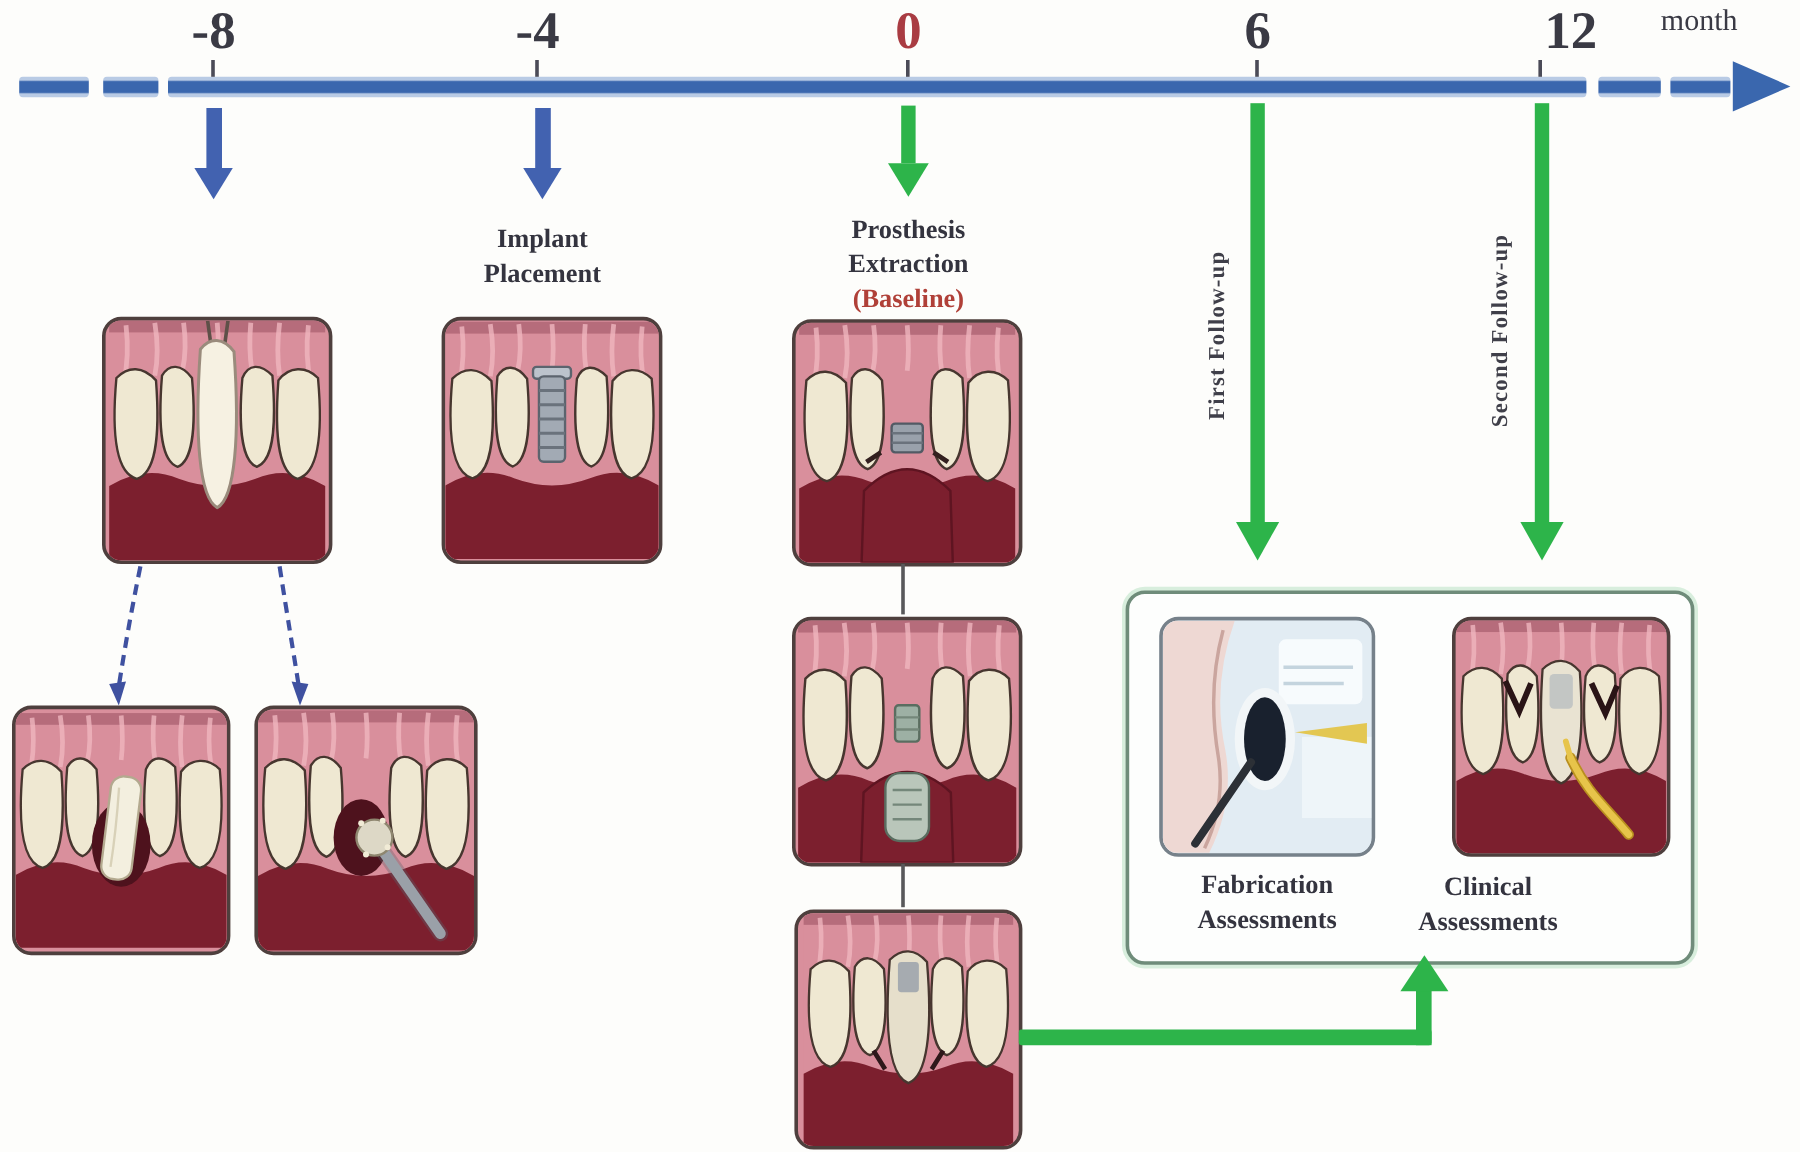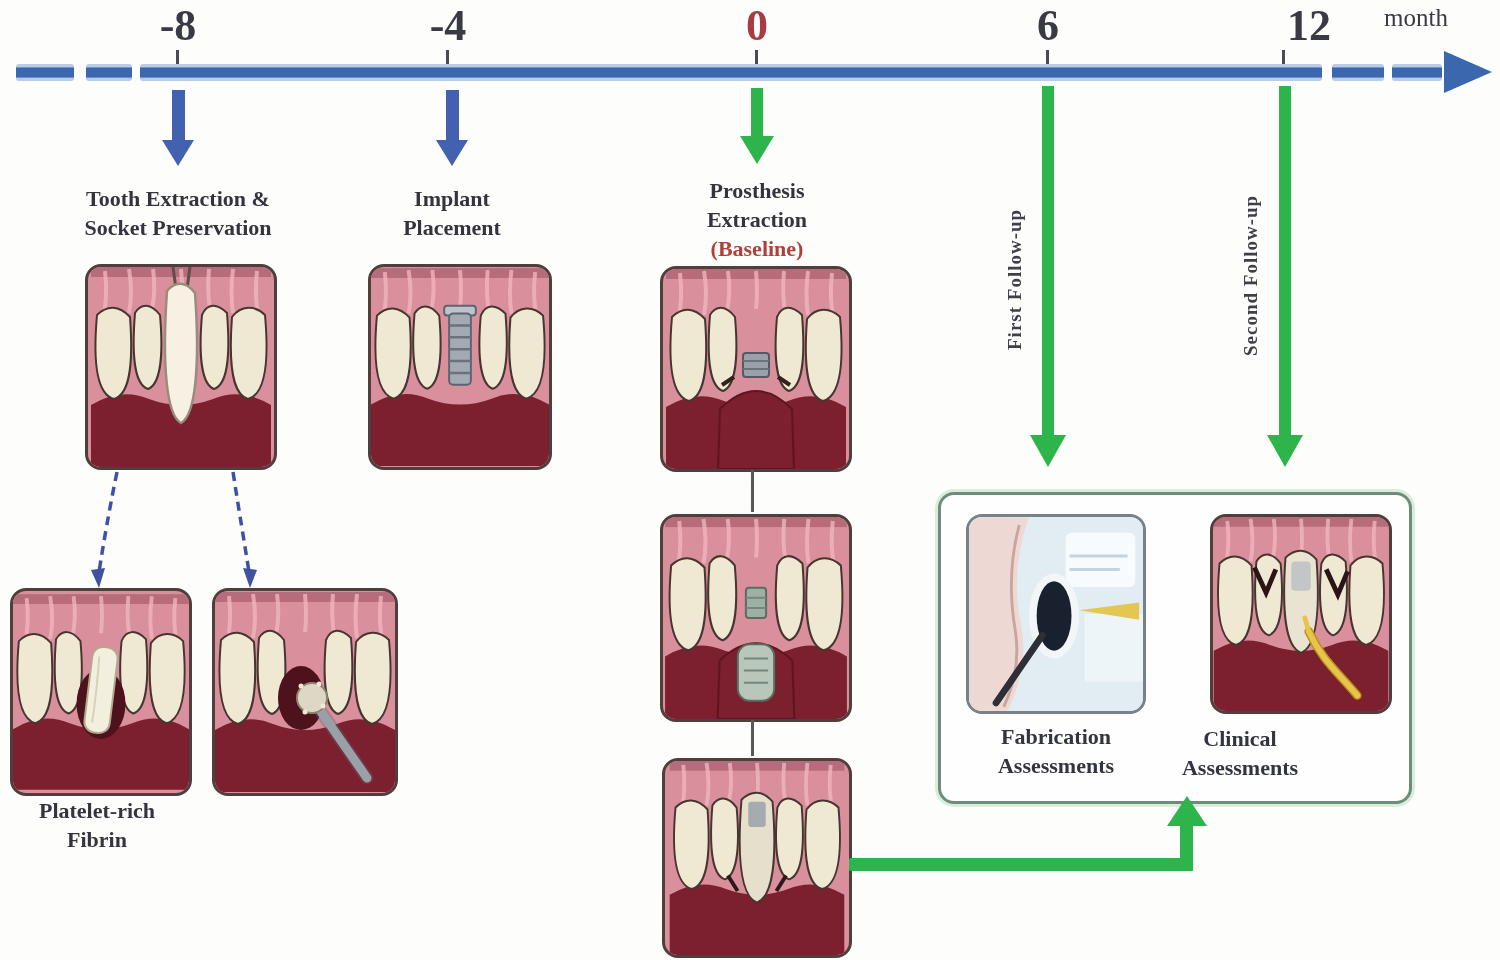--- a/index.html
+++ b/index.html
@@ -98,24 +98,20 @@
       <div class="head"></div>
   </div>
   <div class="arrow green-lg" style="left:1267px;top:86px;">
     <div class="shaft"></div>
       <div class="head"></div>
   </div>
 
   <div class="v-label" style="left:1004px;top:192px;height:158px;">First Follow-up</div>
   <div class="v-label" style="left:1240px;top:188px;height:168px;">Second Follow-up</div>
 
-  <div class="caption" style="left:178px;top:184px;">
-    <div>Tooth Extraction &amp;</div>
-    <div>Socket Preservation</div>
-  </div>
   <div class="caption" style="left:452px;top:184px;">
     <div>Implant</div>
     <div>Placement</div>
   </div>
   <div class="caption" style="left:757px;top:176px;">
     <div>Prosthesis</div>
     <div>Extraction</div>
     <div class="red">(Baseline)</div>
   </div>
 
@@ -305,24 +301,20 @@
       <circle cx="97" cy="106" r="15" fill="#ddd8c6" stroke="#8e866f" stroke-width="2"></circle>
       <g fill="#f1ebd6">
         <circle cx="86" cy="94" r="2.5"></circle>
           <circle cx="104" cy="92" r="2.5"></circle>
         <circle cx="90" cy="120" r="2.5"></circle>
           <circle cx="108" cy="114" r="2.5"></circle>
       </g>
     </svg>
   </div>
 
-  <div class="caption" style="left:97px;top:796px;">
-    <div>Platelet-rich</div>
-    <div>Fibrin</div>
-  </div>
 
   <svg class="branch-svg" width="270" height="135" viewBox="0 0 270 135">
     <g stroke="#3f51a0" stroke-width="3.5" fill="none" stroke-dasharray="9 6">
       <path d="M62,6 C54,45 48,80 44,106"></path>
       <path d="M178,6 C184,45 190,80 194,106"></path>
     </g>
     <polygon points="36,104 50,102 44,122" fill="#3f51a0"></polygon>
     <polygon points="188,102 202,104 195,122" fill="#3f51a0"></polygon>
   </svg>
 

